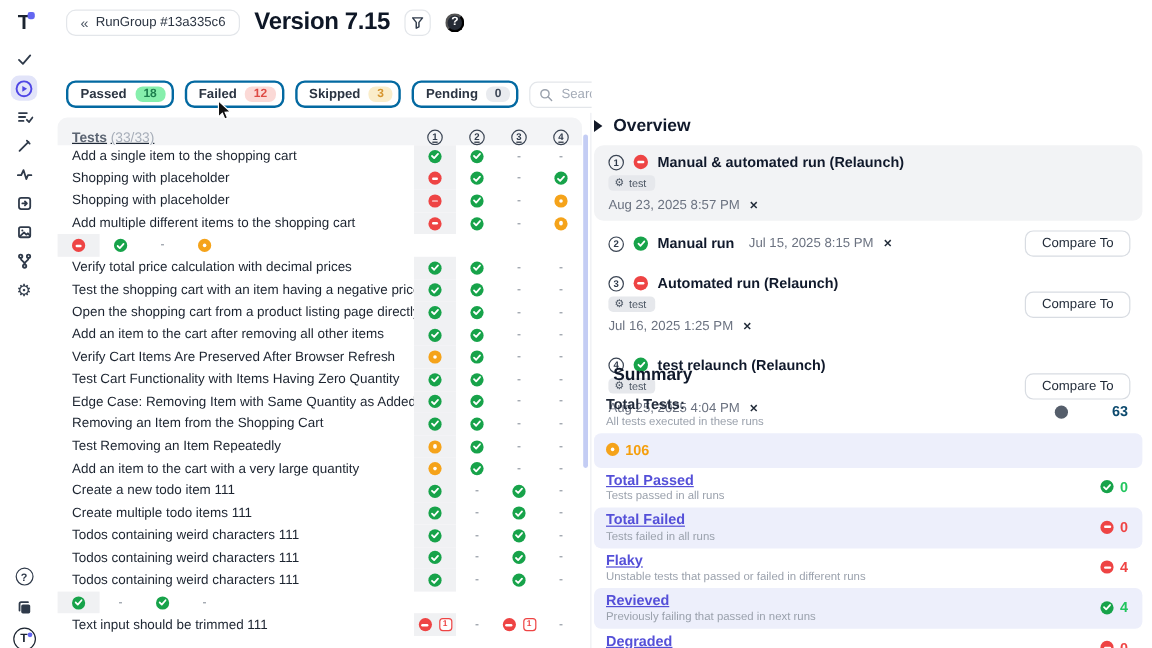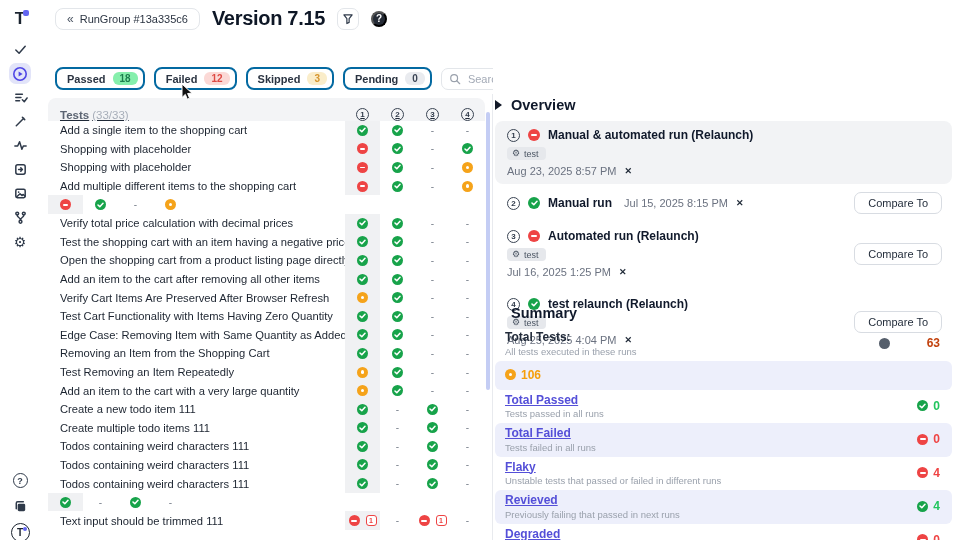--- a/index.html
+++ b/index.html
@@ -104,21 +104,21 @@
   .summary { position:absolute; left:2px; top:305px; right:8px; }
   .sumrows { margin-top:6px; display:flex; flex-direction:column; }
   .sumrow { display:flex; align-items:center; justify-content:space-between; min-height:29px;
     padding:3px 12px 4px 10px; border-radius:6px; cursor:pointer; }
   .sumrow.alt { background:#edeffb; }
   .sum-title { font-size:12px; font-weight:700; color:#222b3a; }
   .sum-title.link { color:#544fd8; text-decoration:underline; }
   .sum-sub { font-size:9.5px; color:#9aa1ac; margin-top:1.5px; }
   .sum-val { display:flex; align-items:center; gap:5px; }
   .sum-val b { font-size:12px; font-weight:700; }
-  .v-dot b { color:#c2410c;padding-left:32px; } .v-skipped b { color:#f59e0b; }
+  .v-dot b { color:#0c4a6e;padding-left:32px; } .v-skipped b { color:#f59e0b; }
   .v-passed b { color:#22c55e; } .v-failed b { color:#ef4444; }
 
   .cursor { position:absolute; left:181px; top:83px; z-index:50; pointer-events:none; }
 </style>
 </head>
 <body>
 
 <div class="app">
 
   <div class="sidebar">

